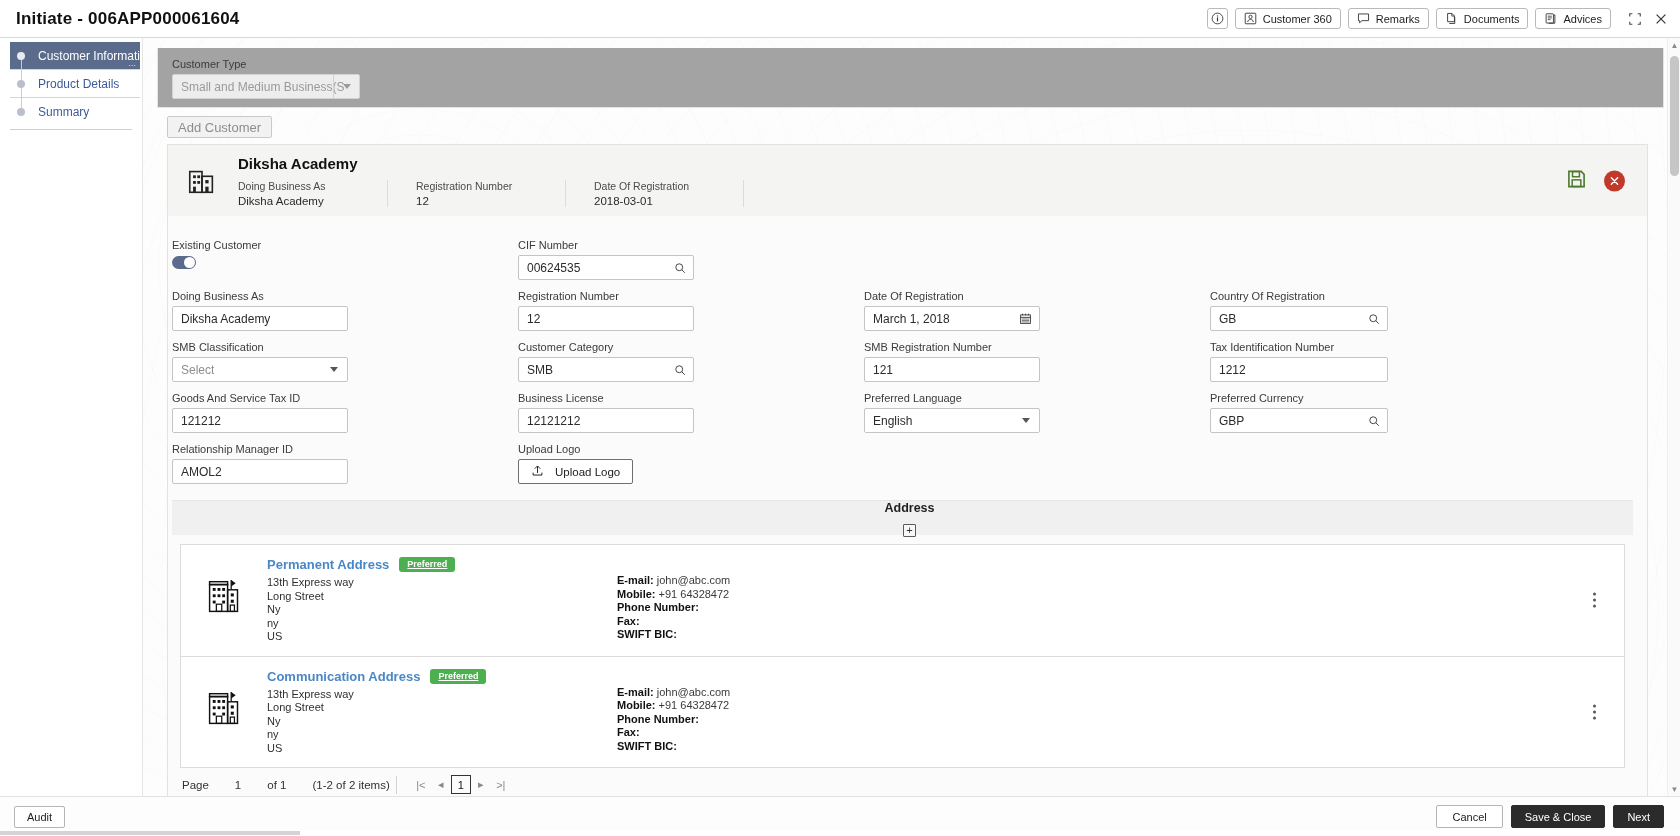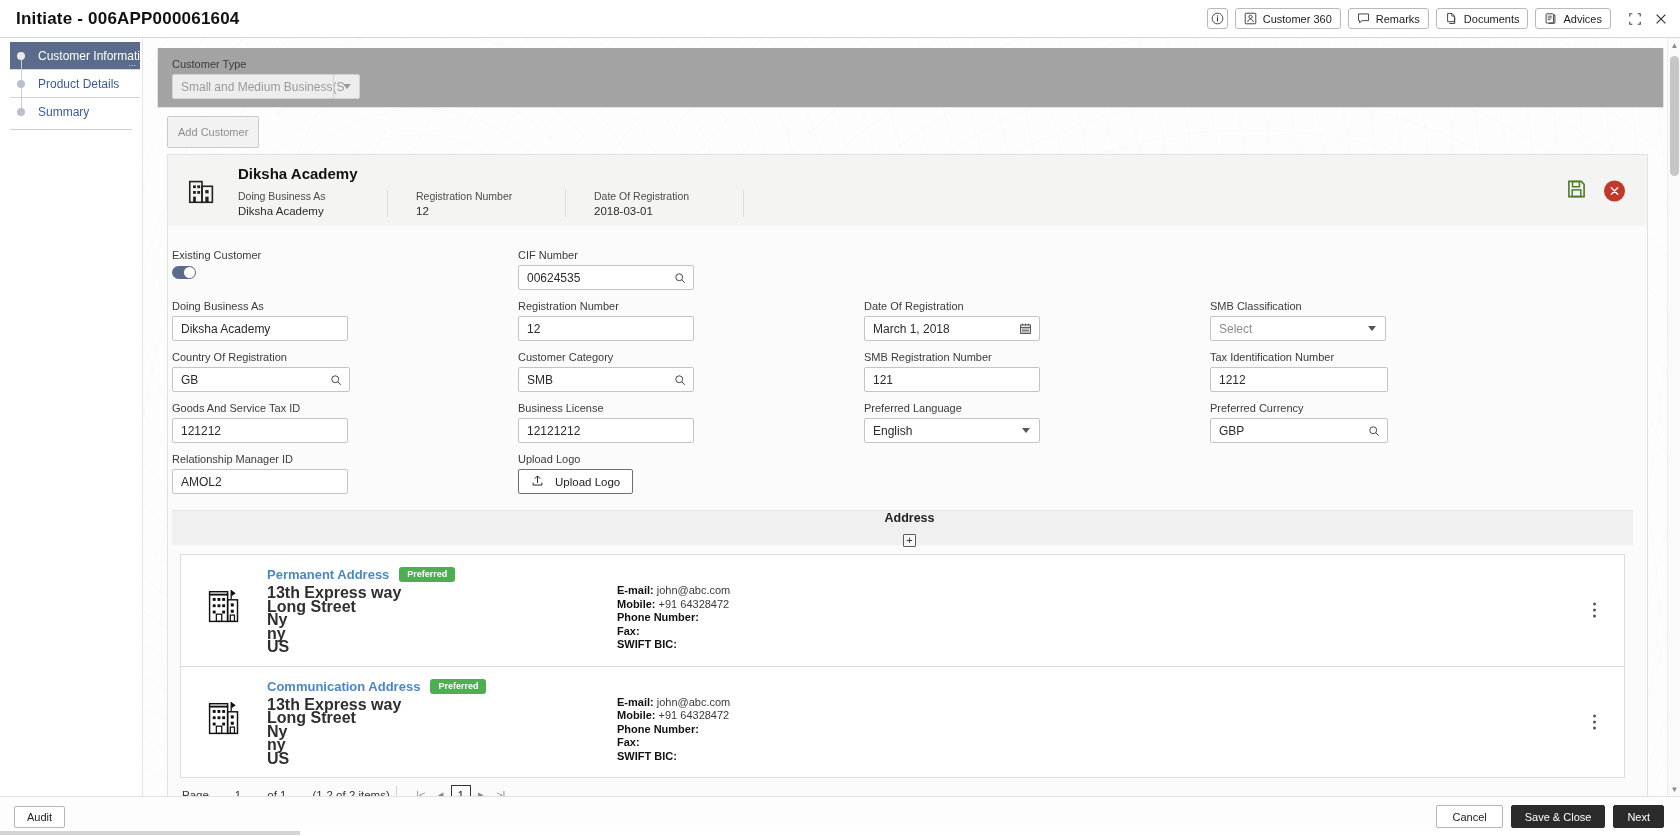--- a/index.html
+++ b/index.html
@@ -113,22 +113,22 @@
     position:absolute; right:0; top:0; bottom:0; width:26px;
     display:flex; align-items:center; justify-content:center;
     border-left:1px solid #d2d2d2;
   }
   .caret { width:0;height:0;border-left:4px solid transparent;border-right:4px solid transparent;border-top:5px solid #555; }
   .ctl.disabled .caret{ border-top-color:#9a9a9a; }
   .ctl .val { overflow:hidden; white-space:nowrap; }
   .ctl .trail { position:absolute; right:7px; display:flex; align-items:center; }
 
   .btn-plain {
-    height: 32px; border: 1px solid #c9c9c9; background: #f2f2f2;
-    font-size: 11px; color: #8d8d8d; padding: 0 10px; border-radius: 2px;
+    height: 22px; border: 1px solid #c9c9c9; background: #f2f2f2;
+    font-size: 13px; color: #8d8d8d; padding: 0 10px; border-radius: 2px;
     display:inline-flex; align-items:center; cursor: default;
   }
   .add-customer-row { margin: 8px 0 6px 14px; }
 
   
   .cust-card {
     margin-left: 14px; margin-right: 16px;
     border: 1px solid #e2e2e2; background: #fbfbfb;
   }
   .cust-head {
@@ -176,23 +176,23 @@
   }
   .addr-list { margin: 9px 8px 0 8px; border: 1px solid #dcdcdc; background: #fff; }
   .addr-row { display: flex; align-items: flex-start; padding: 12px 0 12px 0; position:relative; }
   .addr-row + .addr-row { border-top: 1px solid #dcdcdc; }
   .addr-icon { width: 86px; display:flex; justify-content:center; padding-top: 20px;}
   .addr-main { width: 350px; }
   .addr-title-line { display: flex; align-items: center; gap: 10px; margin-bottom: 4px; }
   .addr-link { font-size: 13px; font-weight: bold; color: #4a87c7; cursor: pointer; }
   .badge-pref {
     background: #4caf50; color: #fff; font-size: 9px; font-weight: bold;
-    padding: 3px 8px; border-radius: 3px; line-height: 1;
-  }
-  .addr-lines { font-size: 16px; color: #2f2f2f; line-height: 13.5px; font-weight: bold; }
+    padding: 3px 8px; border-radius: 3px; line-height: 1; text-decoration: underline;
+  }
+  .addr-lines { font-size: 11px; color: #2f2f2f; line-height: 13.5px; }
   .addr-contact { font-size: 11px; color: #2f2f2f; line-height: 13.5px; padding-top: 17px;}
   .addr-contact b { color: #111; }
   .addr-contact .v { color: #3b3b3b; }
   .kebab { position:absolute; right: 24px; top: 50%; transform: translateY(-50%);
     display:flex; flex-direction:column; gap:3px; cursor:pointer; padding:4px;}
   .kebab i { width:3px;height:3px;border-radius:50%;background:#555;display:block;}
 
   .pager { display: flex; align-items: center; height: 33px; padding: 0 0 0 10px; font-size: 11.5px; color: #333; gap: 0; }
   .pager .sp { margin-right: 26px; }
   .pager .divider { width:1px; height:18px; background:#d4d4d4; margin: 0 14px 0 6px; }
@@ -453,43 +453,43 @@
                     <svg viewBox="0 0 16 16" width="13" height="13">
                           <rect x="2" y="3.6" width="12" height="10.4" fill="none" stroke="#333" stroke-width="1.1"></rect>
                           <path d="M2 6.6h12" stroke="#333" stroke-width="1.1"></path>
                           <path d="M4.4 2v2M8 2v2M11.6 2v2" stroke="#333" stroke-width="1.1"></path>
                           <path d="M3.4 8.6h9.2M3.4 10.4h9.2M3.4 12.2h9.2" stroke="#333" stroke-width=".8"></path>
                         </svg>
                   </span>
                 </div>
               </div>
                 </div>
-              <div class="gcell">
-                  <div class="inner">
-                <div class="field-label">SMB Classification</div>
-                <div class="ctl">
-                  <span class="val" style="color:#8d8d8d;">Select</span>
-                  <span class="caret-box" style="border-left:none;">
-                        <span class="caret"></span>
-                      </span>
-                </div>
-              </div>
-                </div>
-
               <div class="gcell wide">
                   <div class="inner">
                 <div class="field-label">Country Of Registration</div>
                 <div class="ctl">
                   <span class="val">GB</span>
                   <span class="trail">
                     <svg viewBox="0 0 16 16" width="12" height="12">
                           <circle cx="7" cy="7" r="4.6" fill="none" stroke="#333" stroke-width="1.2"></circle>
                           <path d="M10.4 10.4l4 4" stroke="#333" stroke-width="1.2"></path>
                         </svg>
                   </span>
+                </div>
+              </div>
+                </div>
+
+              <div class="gcell">
+                  <div class="inner">
+                <div class="field-label">SMB Classification</div>
+                <div class="ctl">
+                  <span class="val" style="color:#8d8d8d;">Select</span>
+                  <span class="caret-box" style="border-left:none;">
+                        <span class="caret"></span>
+                      </span>
                 </div>
               </div>
                 </div>
               <div class="gcell">
                   <div class="inner">
                 <div class="field-label">Customer Category</div>
                 <div class="ctl">
                   <span class="val">SMB</span>
                   <span class="trail">
                     <svg viewBox="0 0 16 16" width="12" height="12">

